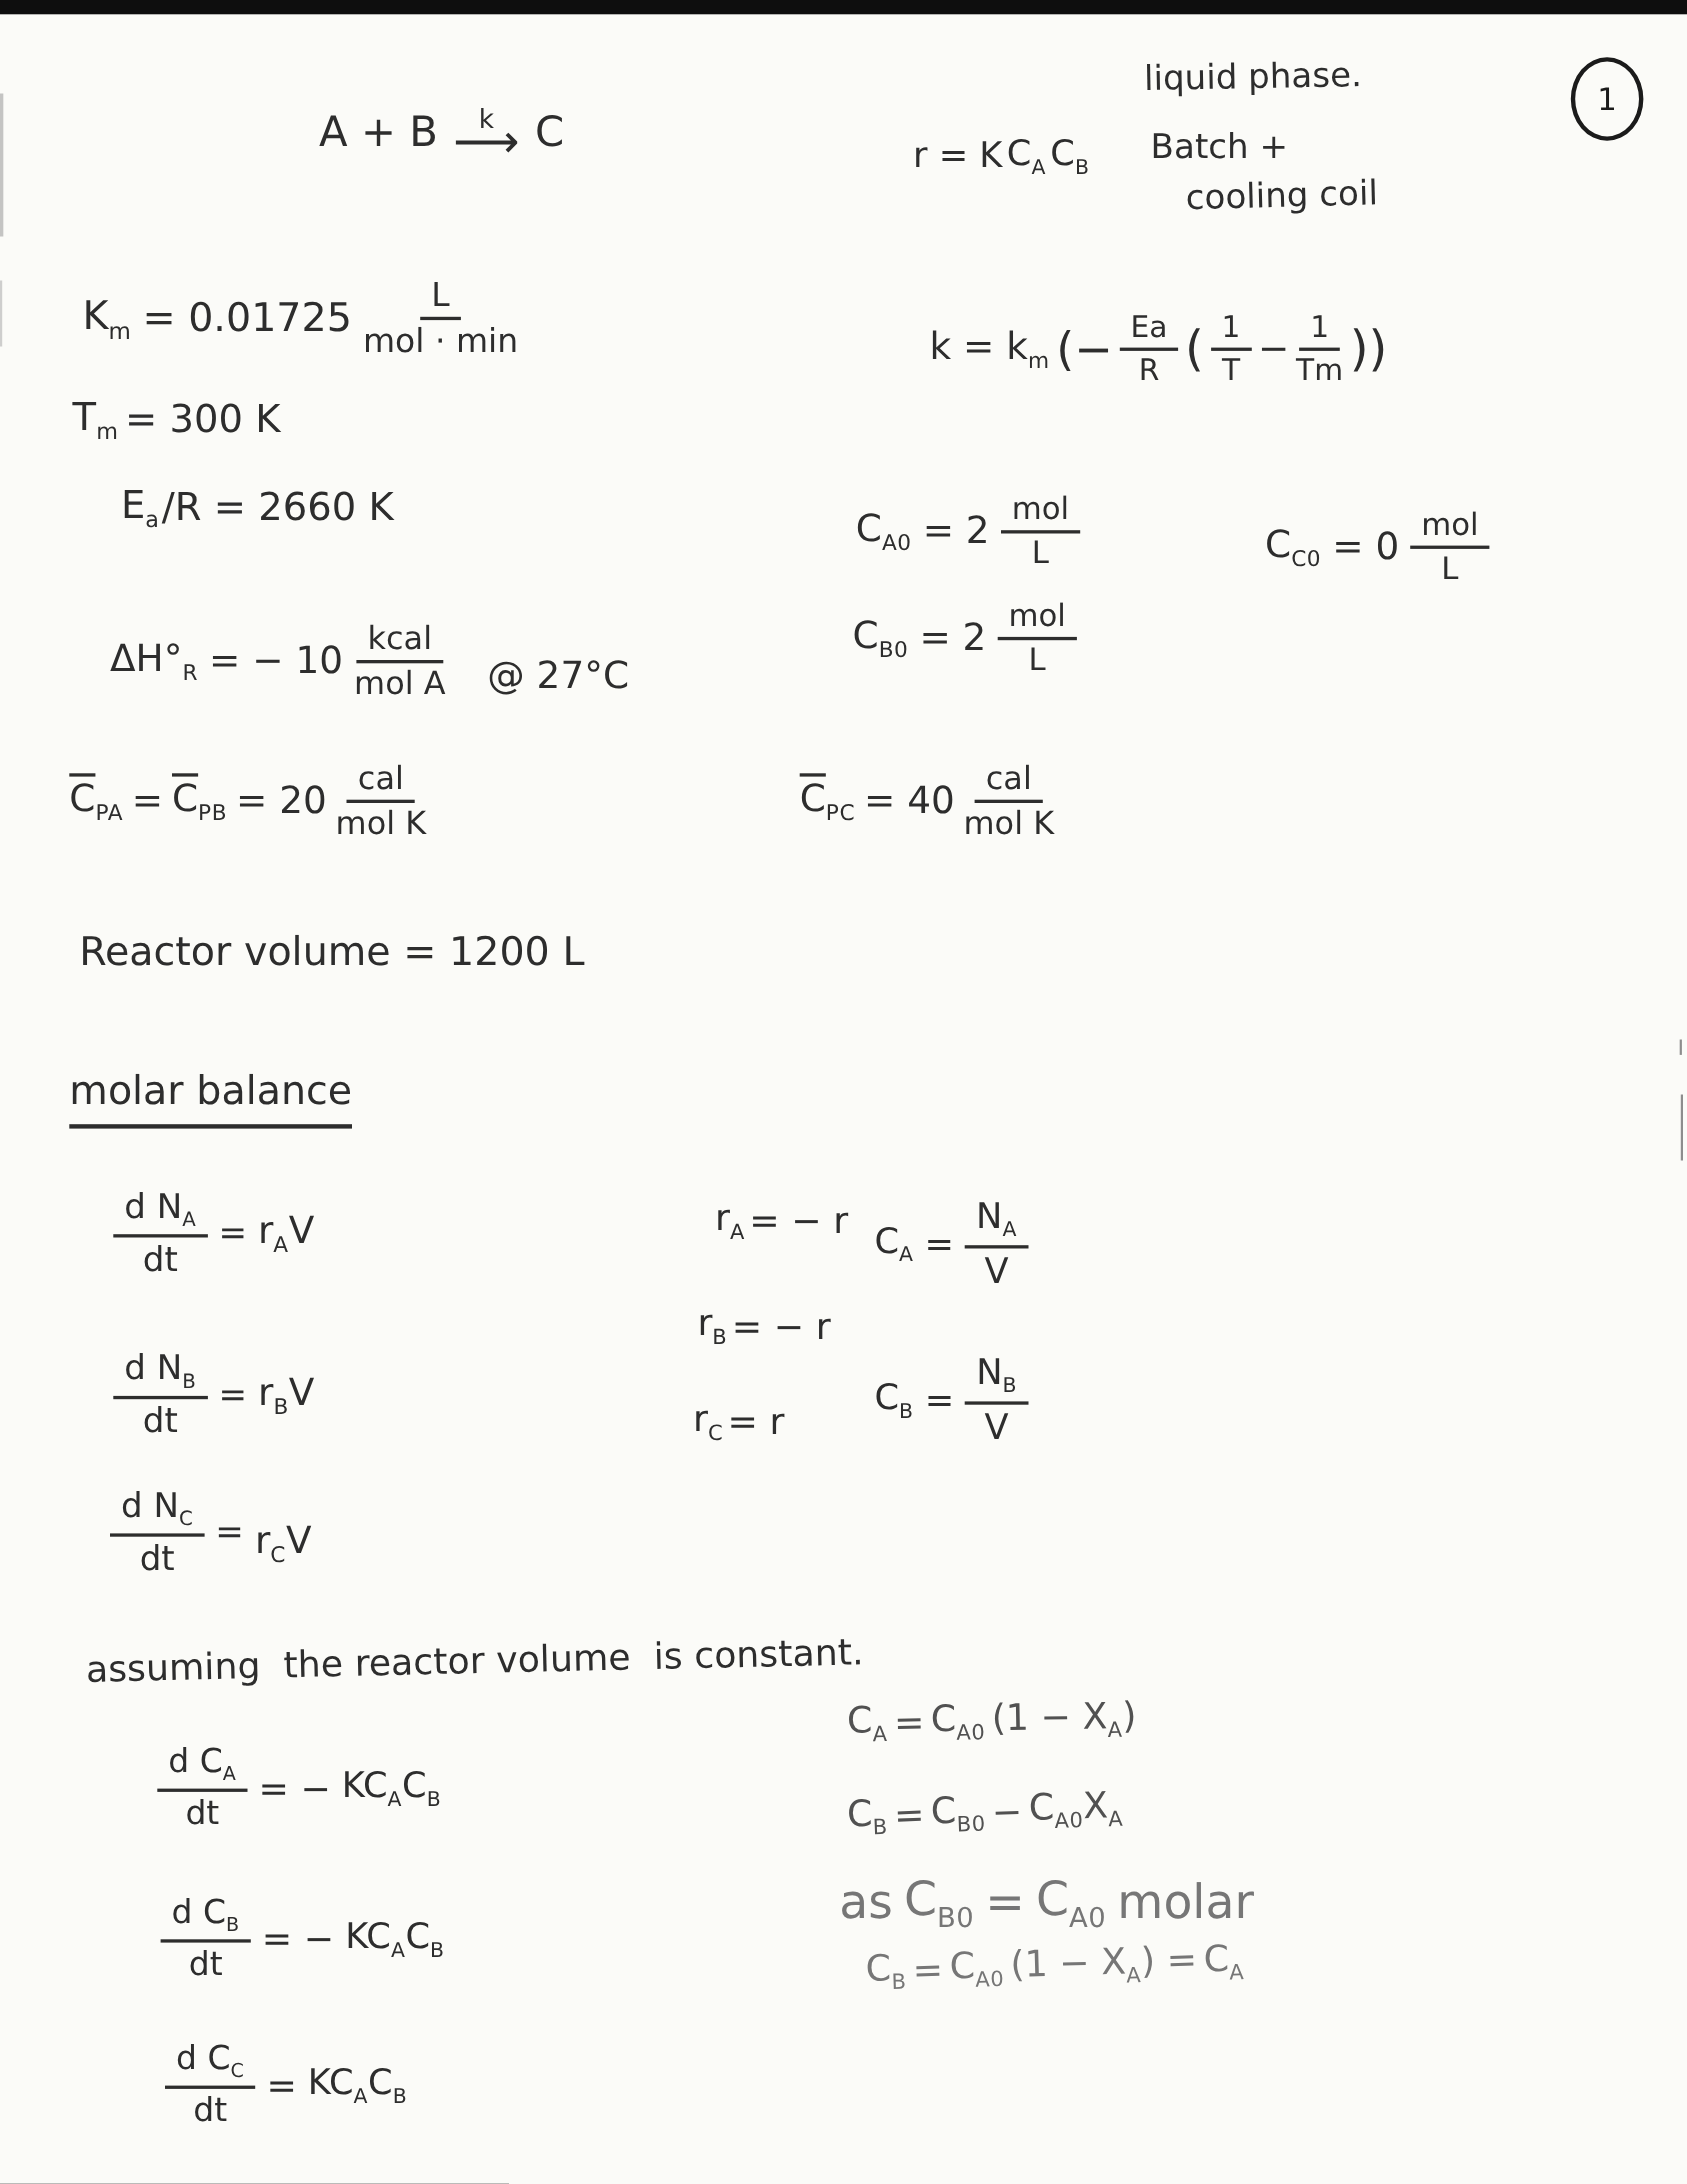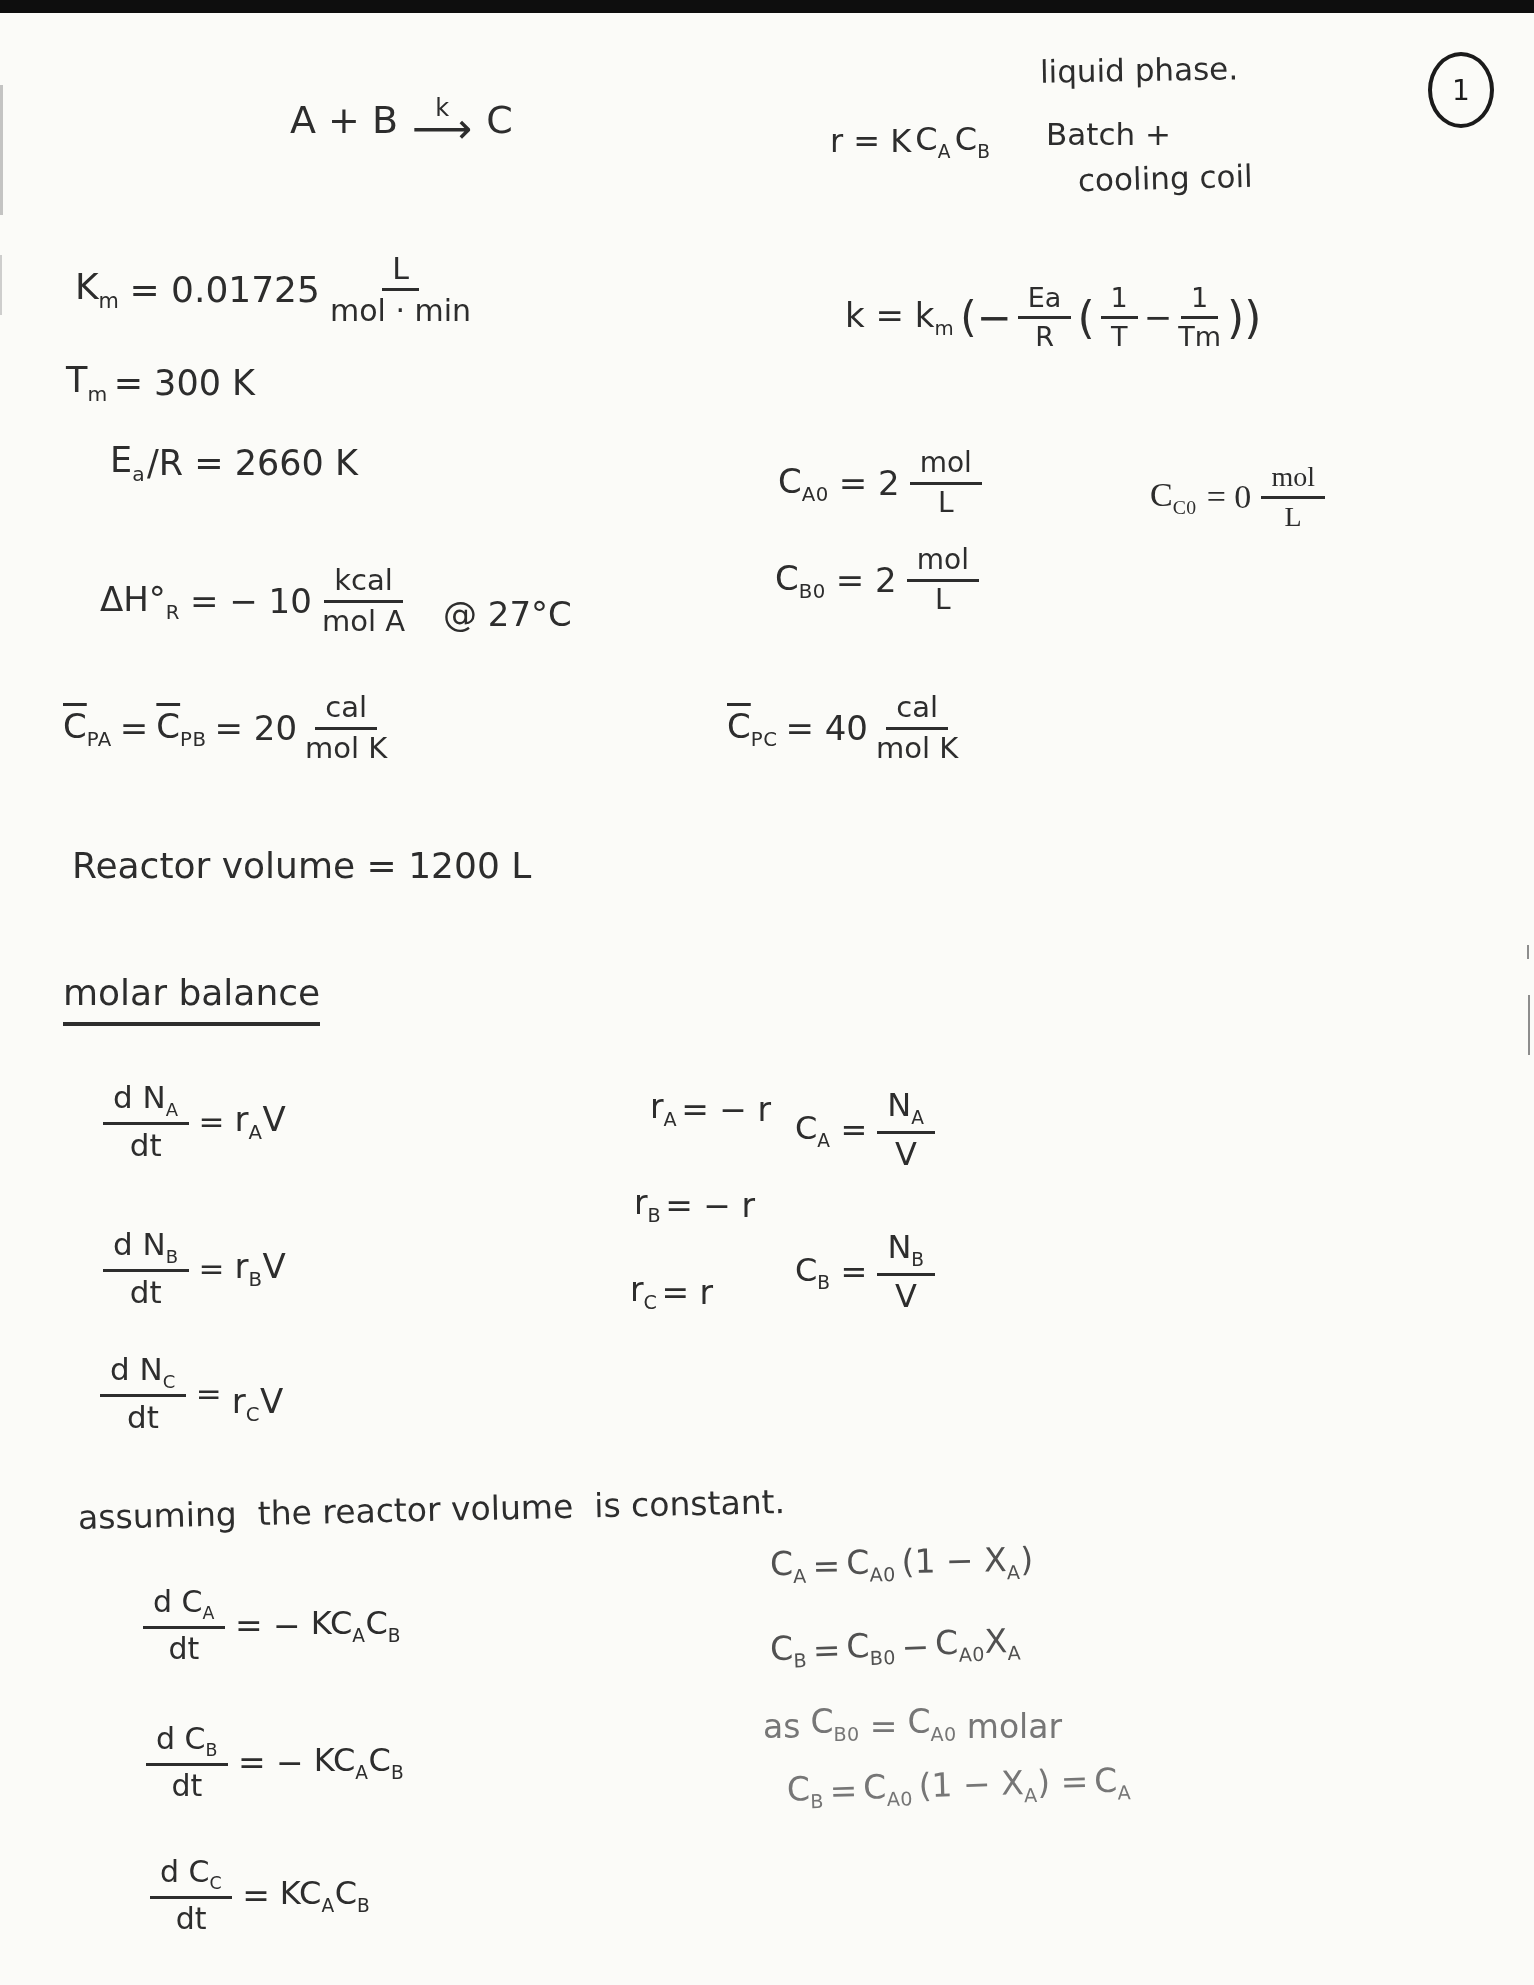--- a/index.html
+++ b/index.html
@@ -148,21 +148,21 @@
 
   <div class="line" style="left:775px;top:545px;font-size:34px;">
     <span class="tok"><span>C</span><span class="sb">B0</span></span>
     <span class="tok">= 2</span>
     <span class="frac" style="font-size:28px;">
       <span class="num">mol</span>
       <span class="den">L</span>
     </span>
   </div>
 
-  <div class="line" style="left:1150px;top:462px;font-size:34px;font-family:Liberation Serif, serif;">
+  <div class="line" style="left:1150px;top:462px;font-size:34px;">
     <span class="tok"><span>C</span><span class="sb">C0</span></span>
     <span class="tok">= 0</span>
     <span class="frac" style="font-size:28px;">
       <span class="num">mol</span>
       <span class="den">L</span>
     </span>
   </div>
 
   <div class="line" style="left:72px;top:845px;font-size:36px;">
     <span>Reactor volume = 1200 L</span>
@@ -268,21 +268,21 @@
   </div>
 
   <div class="line ink-mid" style="left:770px;top:1625px;font-size:33px;gap:6px;transform:rotate(-2deg);">
     <span class="tok"><span>C</span><span class="sb">B</span></span>
     <span class="tok">=</span>
     <span class="tok"><span>C</span><span class="sb">B0</span></span>
     <span class="tok">−</span>
     <span class="tok"><span>C</span><span class="sb">A0</span><span>X</span><span class="sb">A</span></span>
   </div>
 
-  <div class="line ink-light" style="left:763px;top:1702px;font-size:33px;gap:10px;align-items:flex-end;">
+  <div class="line ink-light" style="left:763px;top:1702px;font-size:43px;gap:10px;">
     <span class="tok">as</span>
     <span class="tok"><span>C</span><span class="sb">B0</span></span>
     <span class="tok">=</span>
     <span class="tok"><span>C</span><span class="sb">A0</span></span>
     <span class="tok">molar</span>
   </div>
 
   <div class="line ink-light" style="left:787px;top:1765px;font-size:33px;gap:6px;transform:rotate(-1.6deg);">
     <span class="tok"><span>C</span><span class="sb">B</span></span>
     <span class="tok">=</span>

